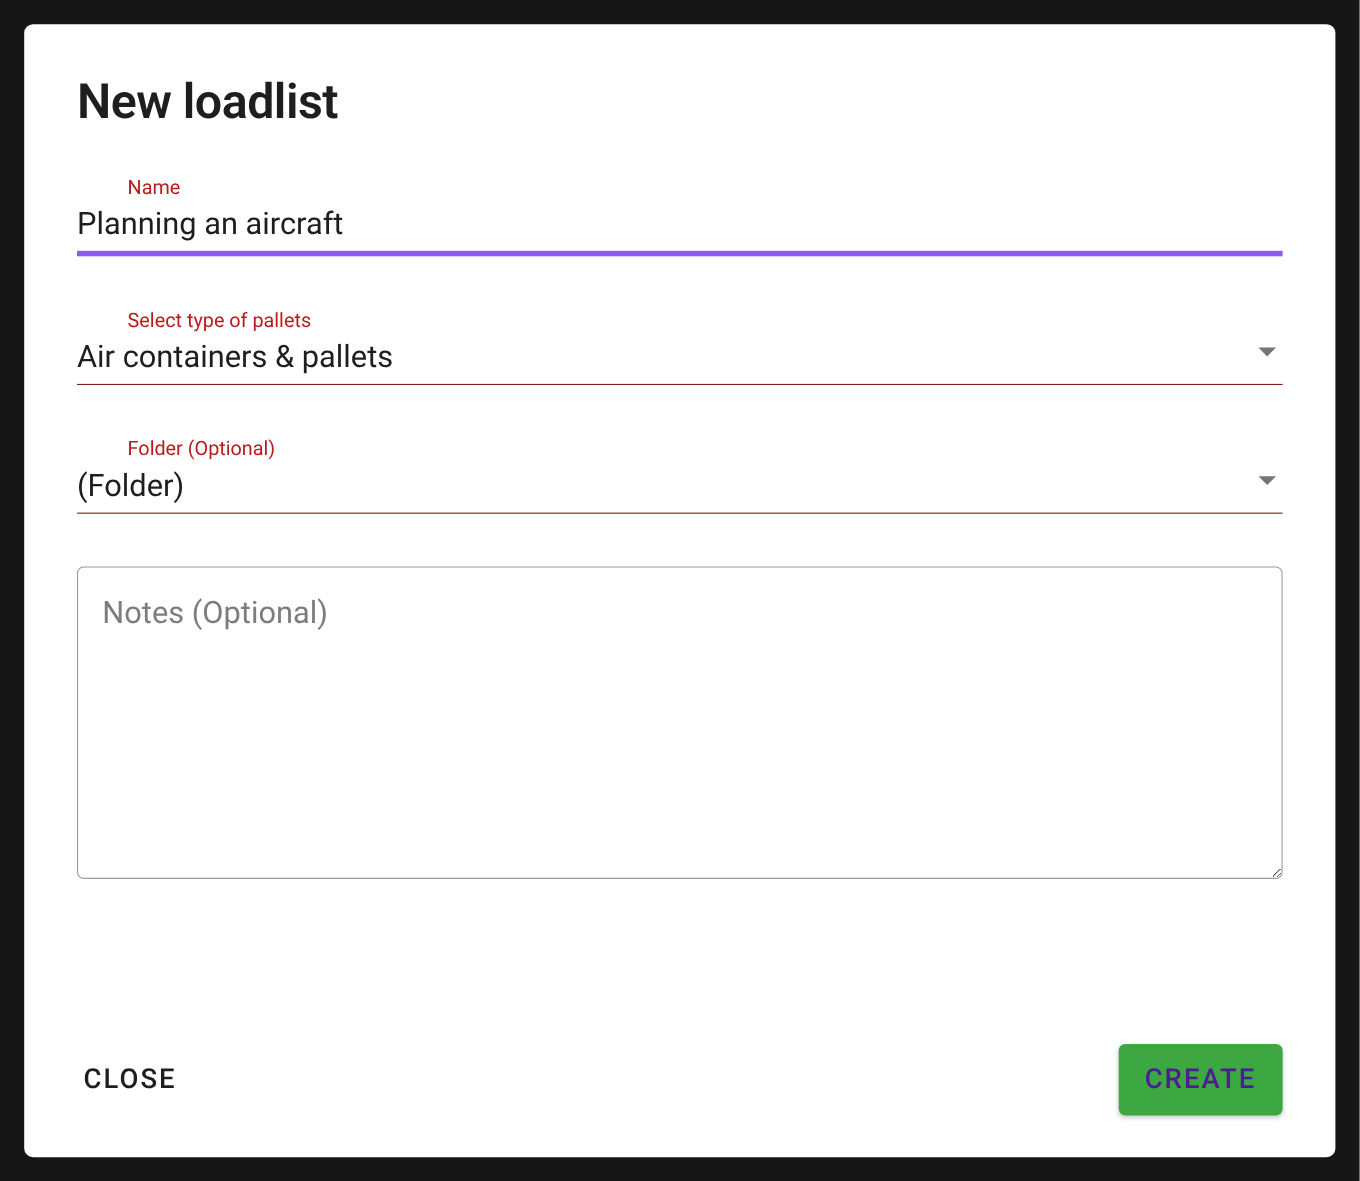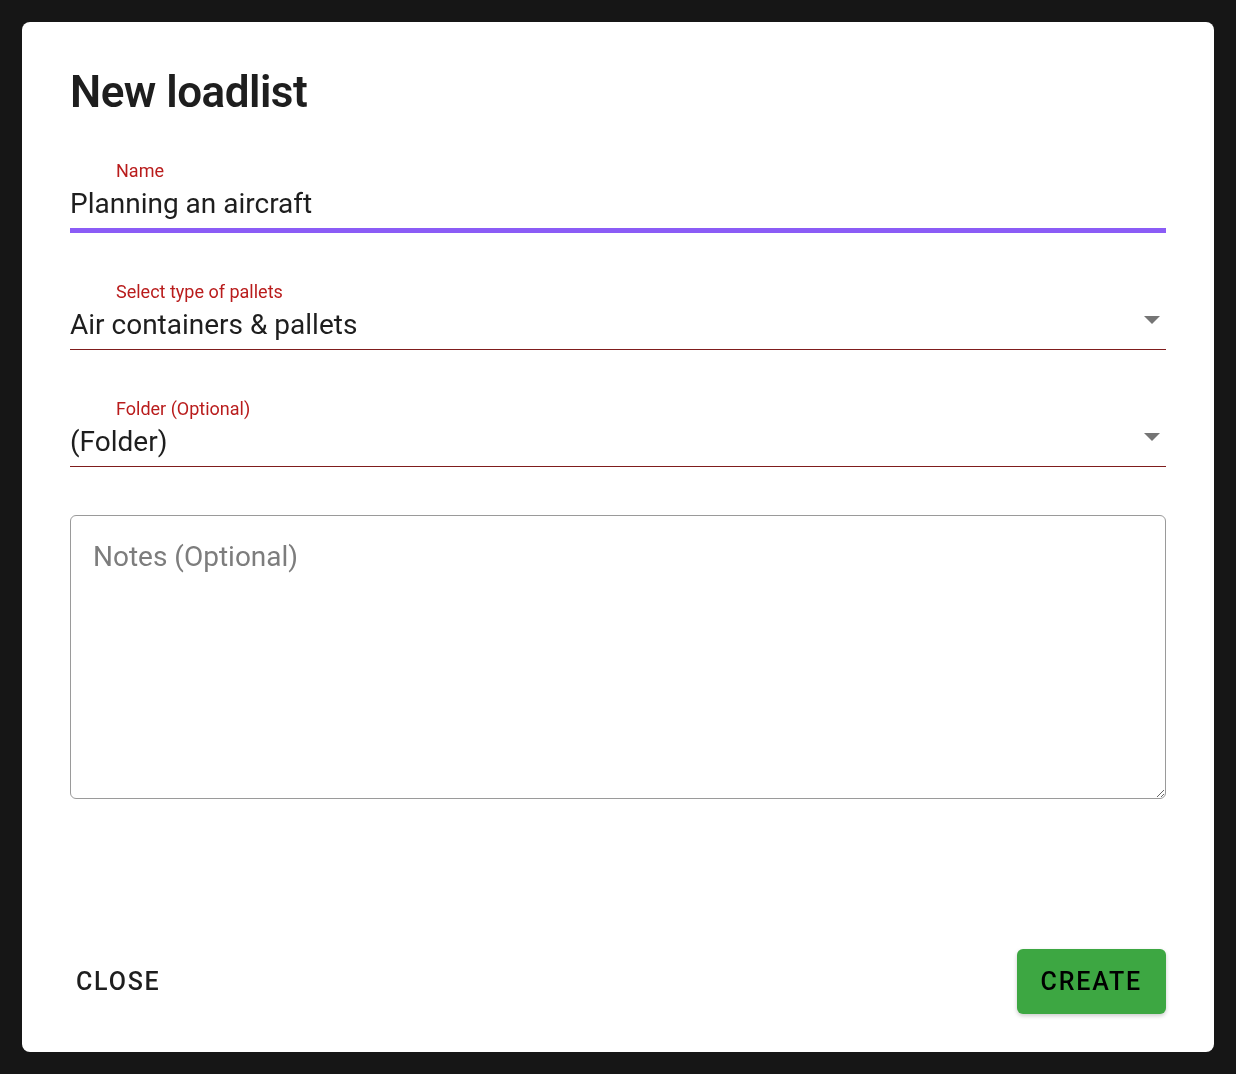--- a/index.html
+++ b/index.html
@@ -106,21 +106,21 @@
       font-weight: 500;
       letter-spacing: 1.8px;
       color: #1e1e1e;
       cursor: pointer;
       padding: 12px 6px;
       font-family: inherit;
     }
     .btn-create {
       background: #3da742;
       border: none;
-      color: #000000;
+      color: #4c1d95;
       font-size: 25px;
       font-weight: 500;
       letter-spacing: 1.8px;
       padding: 18px 24px;
       border-radius: 6px;
       cursor: pointer;
       font-family: inherit;
       box-shadow: 0 2px 4px rgba(0,0,0,0.2);
     }
   </style>

